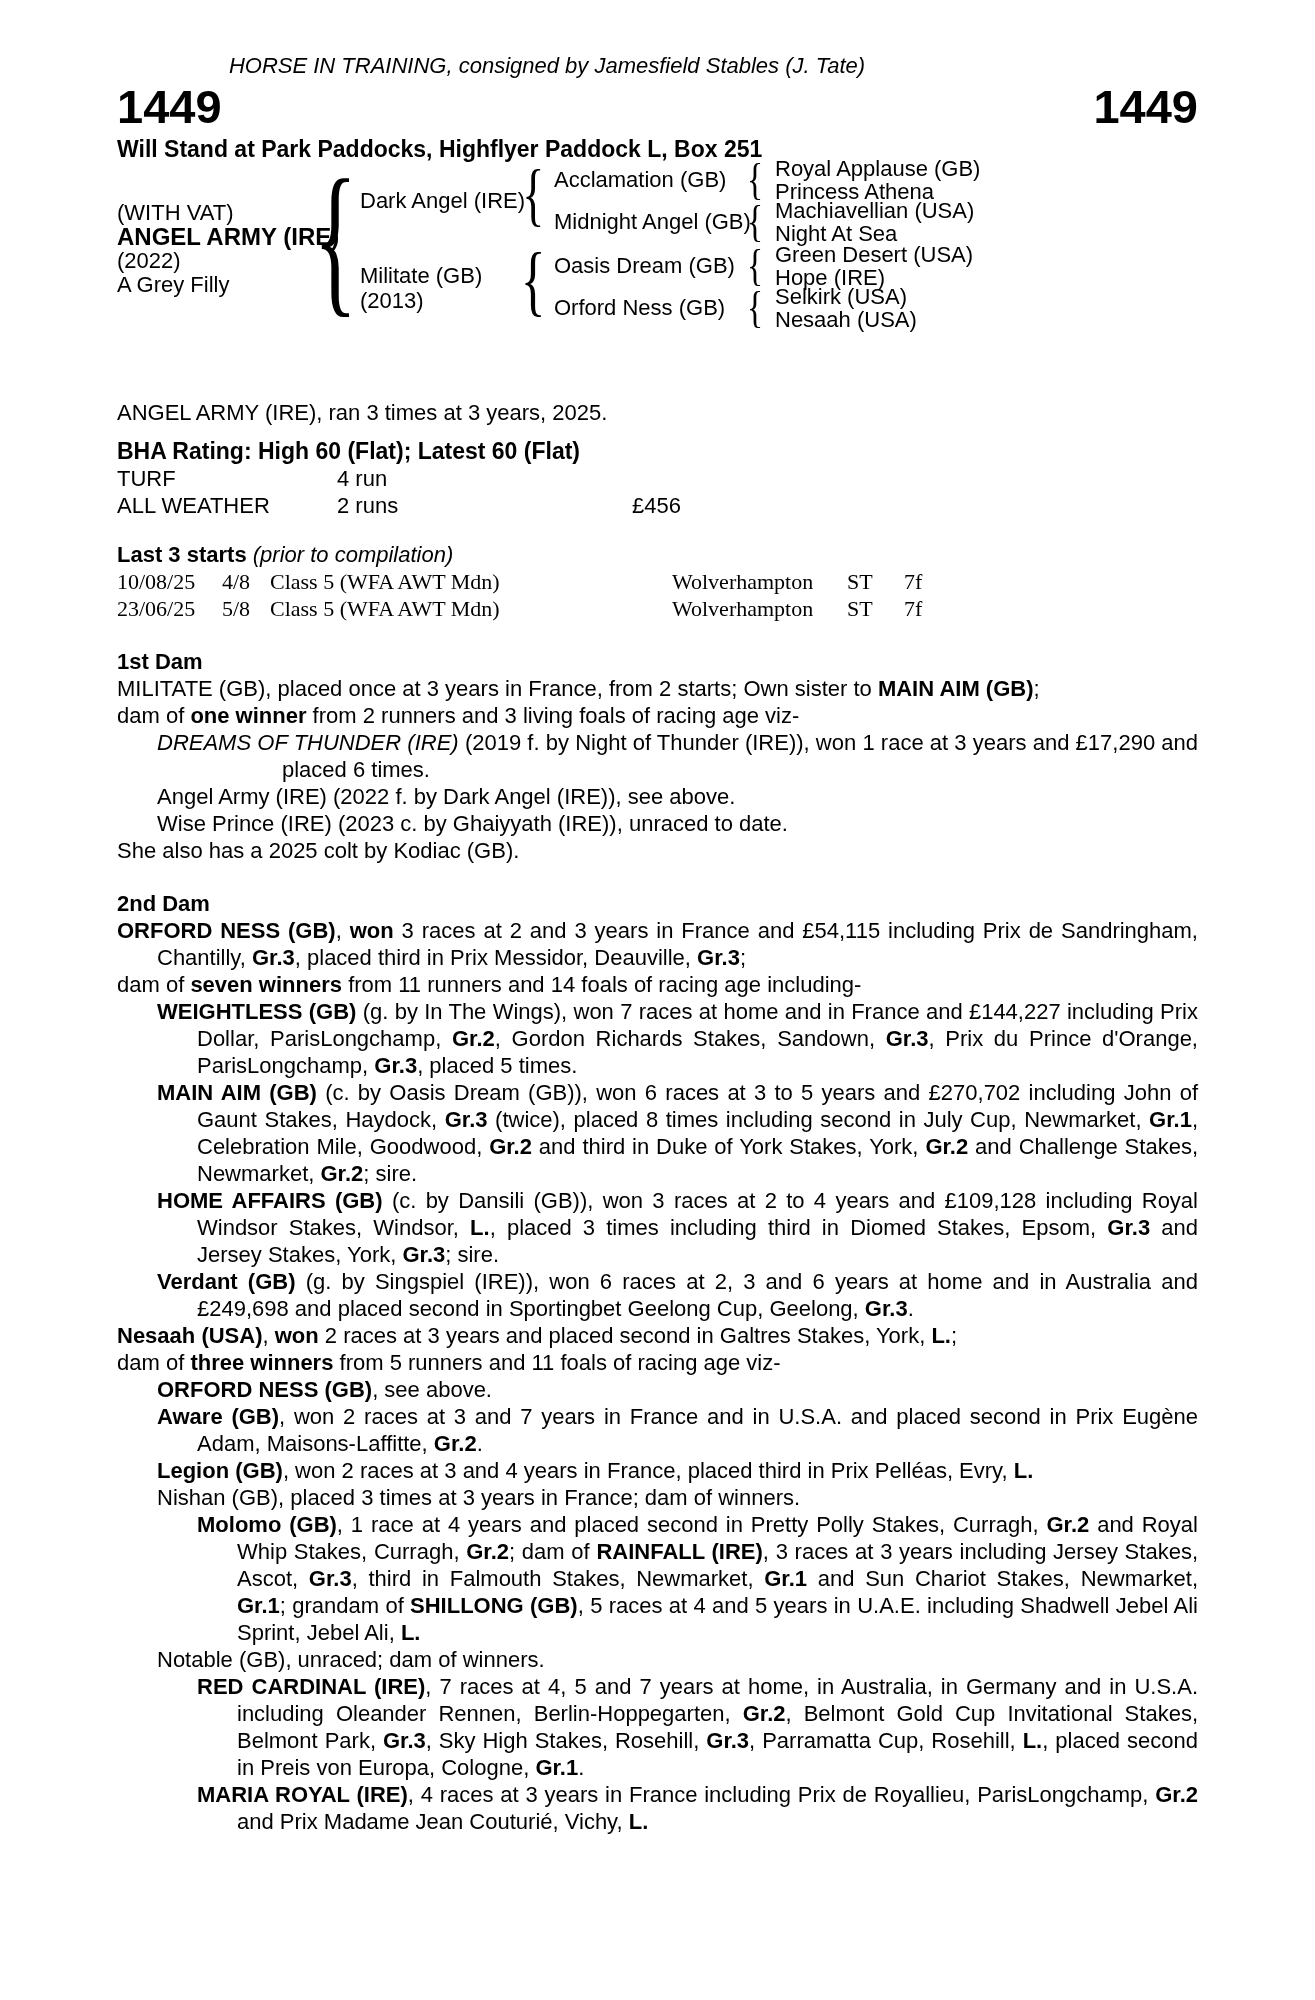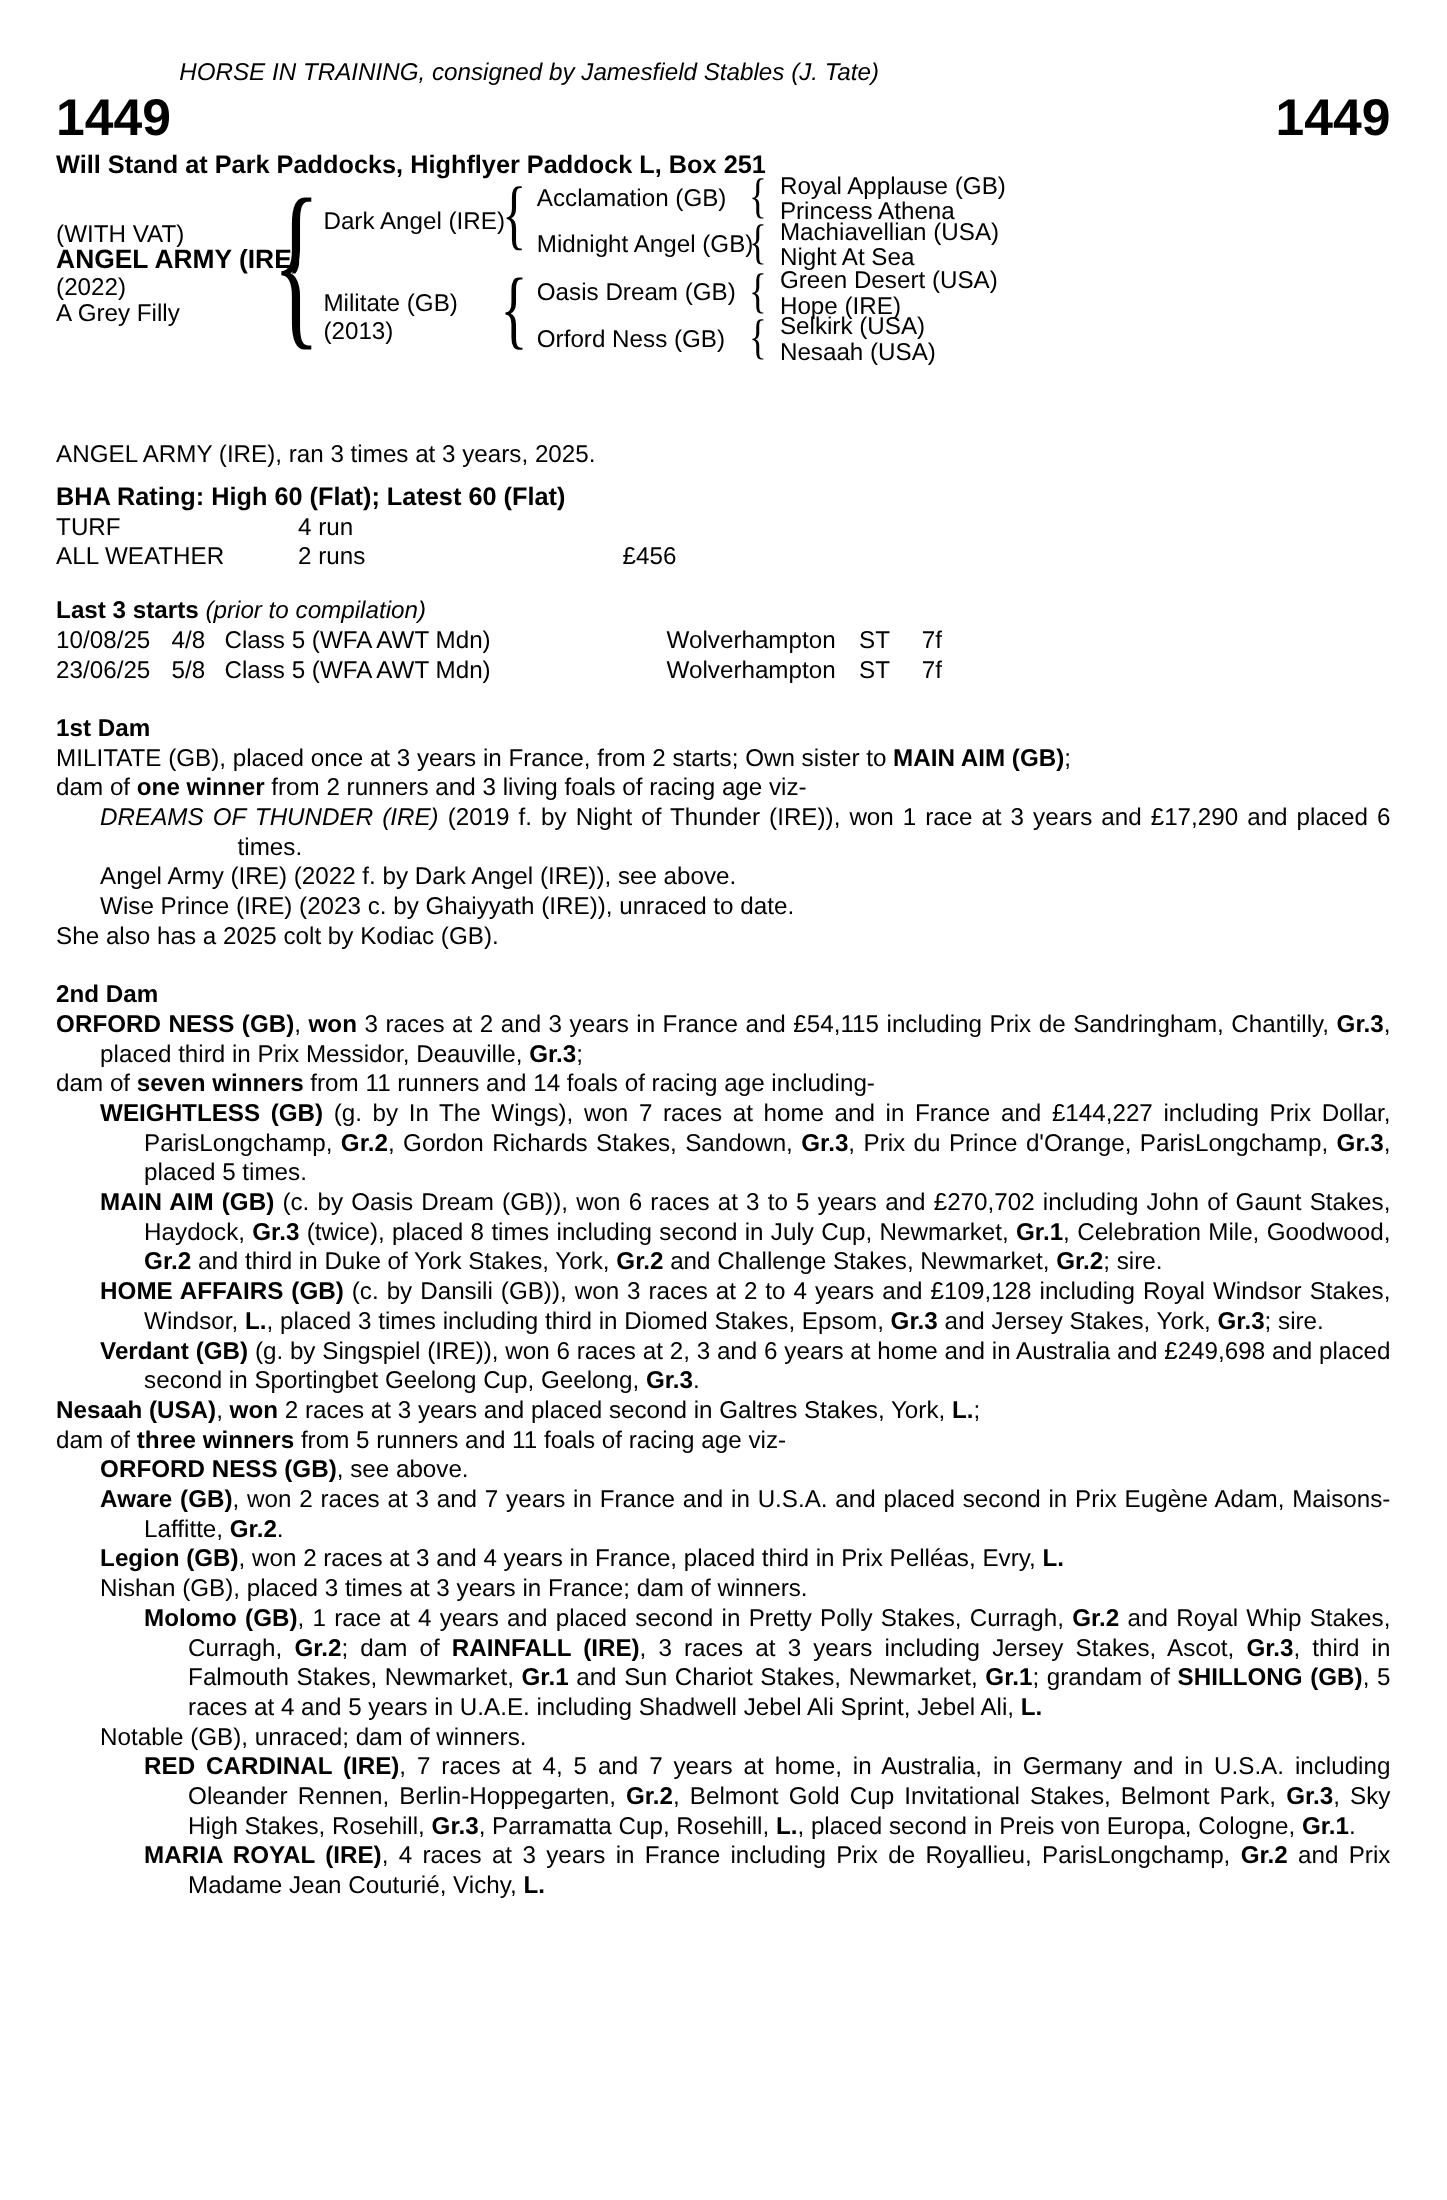--- a/index.html
+++ b/index.html
@@ -1,21 +1,21 @@
 <!DOCTYPE html>
 <html><head>
 <meta charset="utf-8">
 <style>
   html,body{margin:0;padding:0;}
   body{
     width:1315px;height:2000px;overflow:hidden;background:#ffffff;color:#000;
     font-family:"Liberation Sans", sans-serif;
     -webkit-font-smoothing:antialiased;
   }
-  .page{padding:0 51px;box-sizing:border-box;width:1315px;height:1580px;}
+  .page{padding:0 117px;box-sizing:border-box;width:1315px;height:1580px;}
   .consignor{
     padding-top:52px;width:860px;text-align:center;
     font-style:italic;font-size:22px;line-height:27px;
   }
   .lot-row{
     margin-top:4px;display:flex;justify-content:space-between;align-items:flex-start;
     font-size:47px;font-weight:bold;line-height:47px;letter-spacing:0px;
   }
   .stand-line{margin-top:6px;font-size:23px;font-weight:bold;line-height:27px;}
   
@@ -41,21 +41,21 @@
   .brace::before{content:"{";display:block;transform:scale(var(--sx,.75),var(--sy,1.08));}
   
   .summary{font-size:22px;line-height:27px;}
   .bha{margin-top:12px;font-size:23px;font-weight:bold;line-height:27px;}
   .surfaces{font-size:22px;line-height:27px;}
   .surf-row{display:grid;grid-template-columns:220px 295px auto;}
   .last3-head{margin-top:22px;font-size:22px;line-height:27px;}
   .last3-head .lbl{font-weight:bold;}
   .last3-head .note{font-style:italic;text-align:right;}
   .starts{font-size:22px;line-height:27px;}
-  .start-row{display:grid;grid-template-columns:105px 48px 402px 175px 57px auto;}
+  .start-row{display:grid;grid-template-columns:105px 48px 402px 175px 57px auto;font-family:Liberation Serif, serif;}
   
   .sec-head{margin-top:26px;font-size:22px;font-weight:bold;line-height:27px;}
   .para{
     margin:0;font-size:22px;line-height:27px;text-align:justify;
     padding-left:40px;text-indent:-40px;
   }
   .para.lvl1{padding-left:80px;text-indent:-40px;}
   .para.lvl1d{padding-left:165px;text-indent:-125px;}
   .para.lvl2{padding-left:120px;text-indent:-40px;}
   .b{font-weight:bold;}

